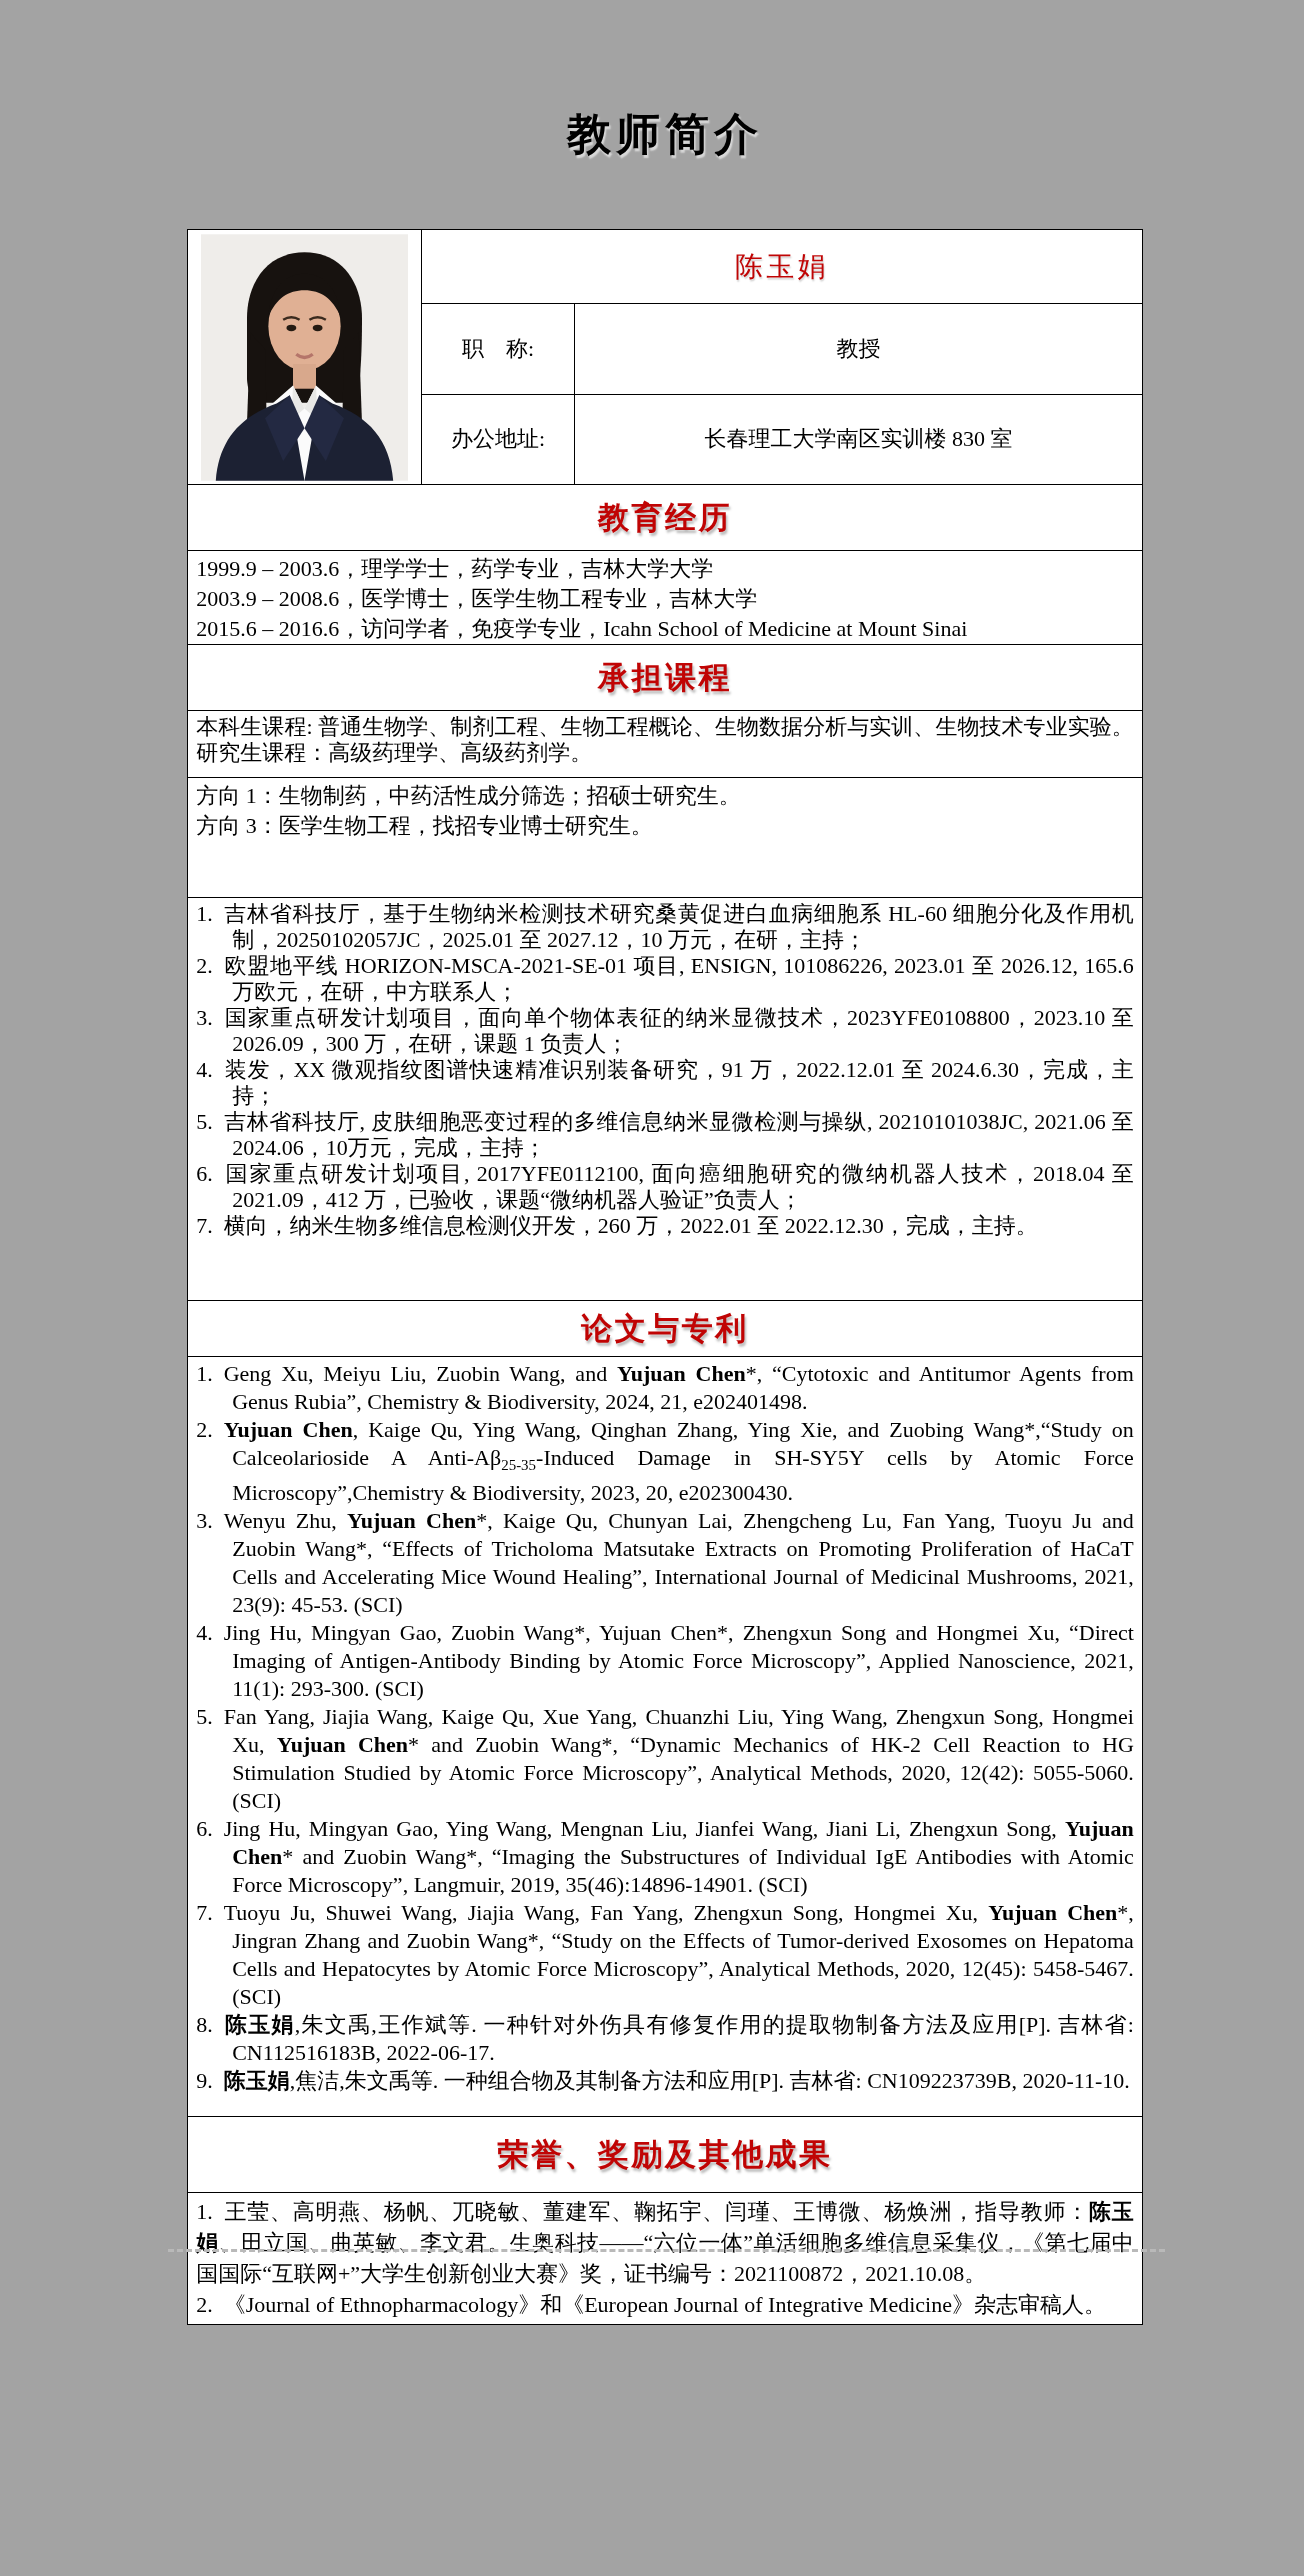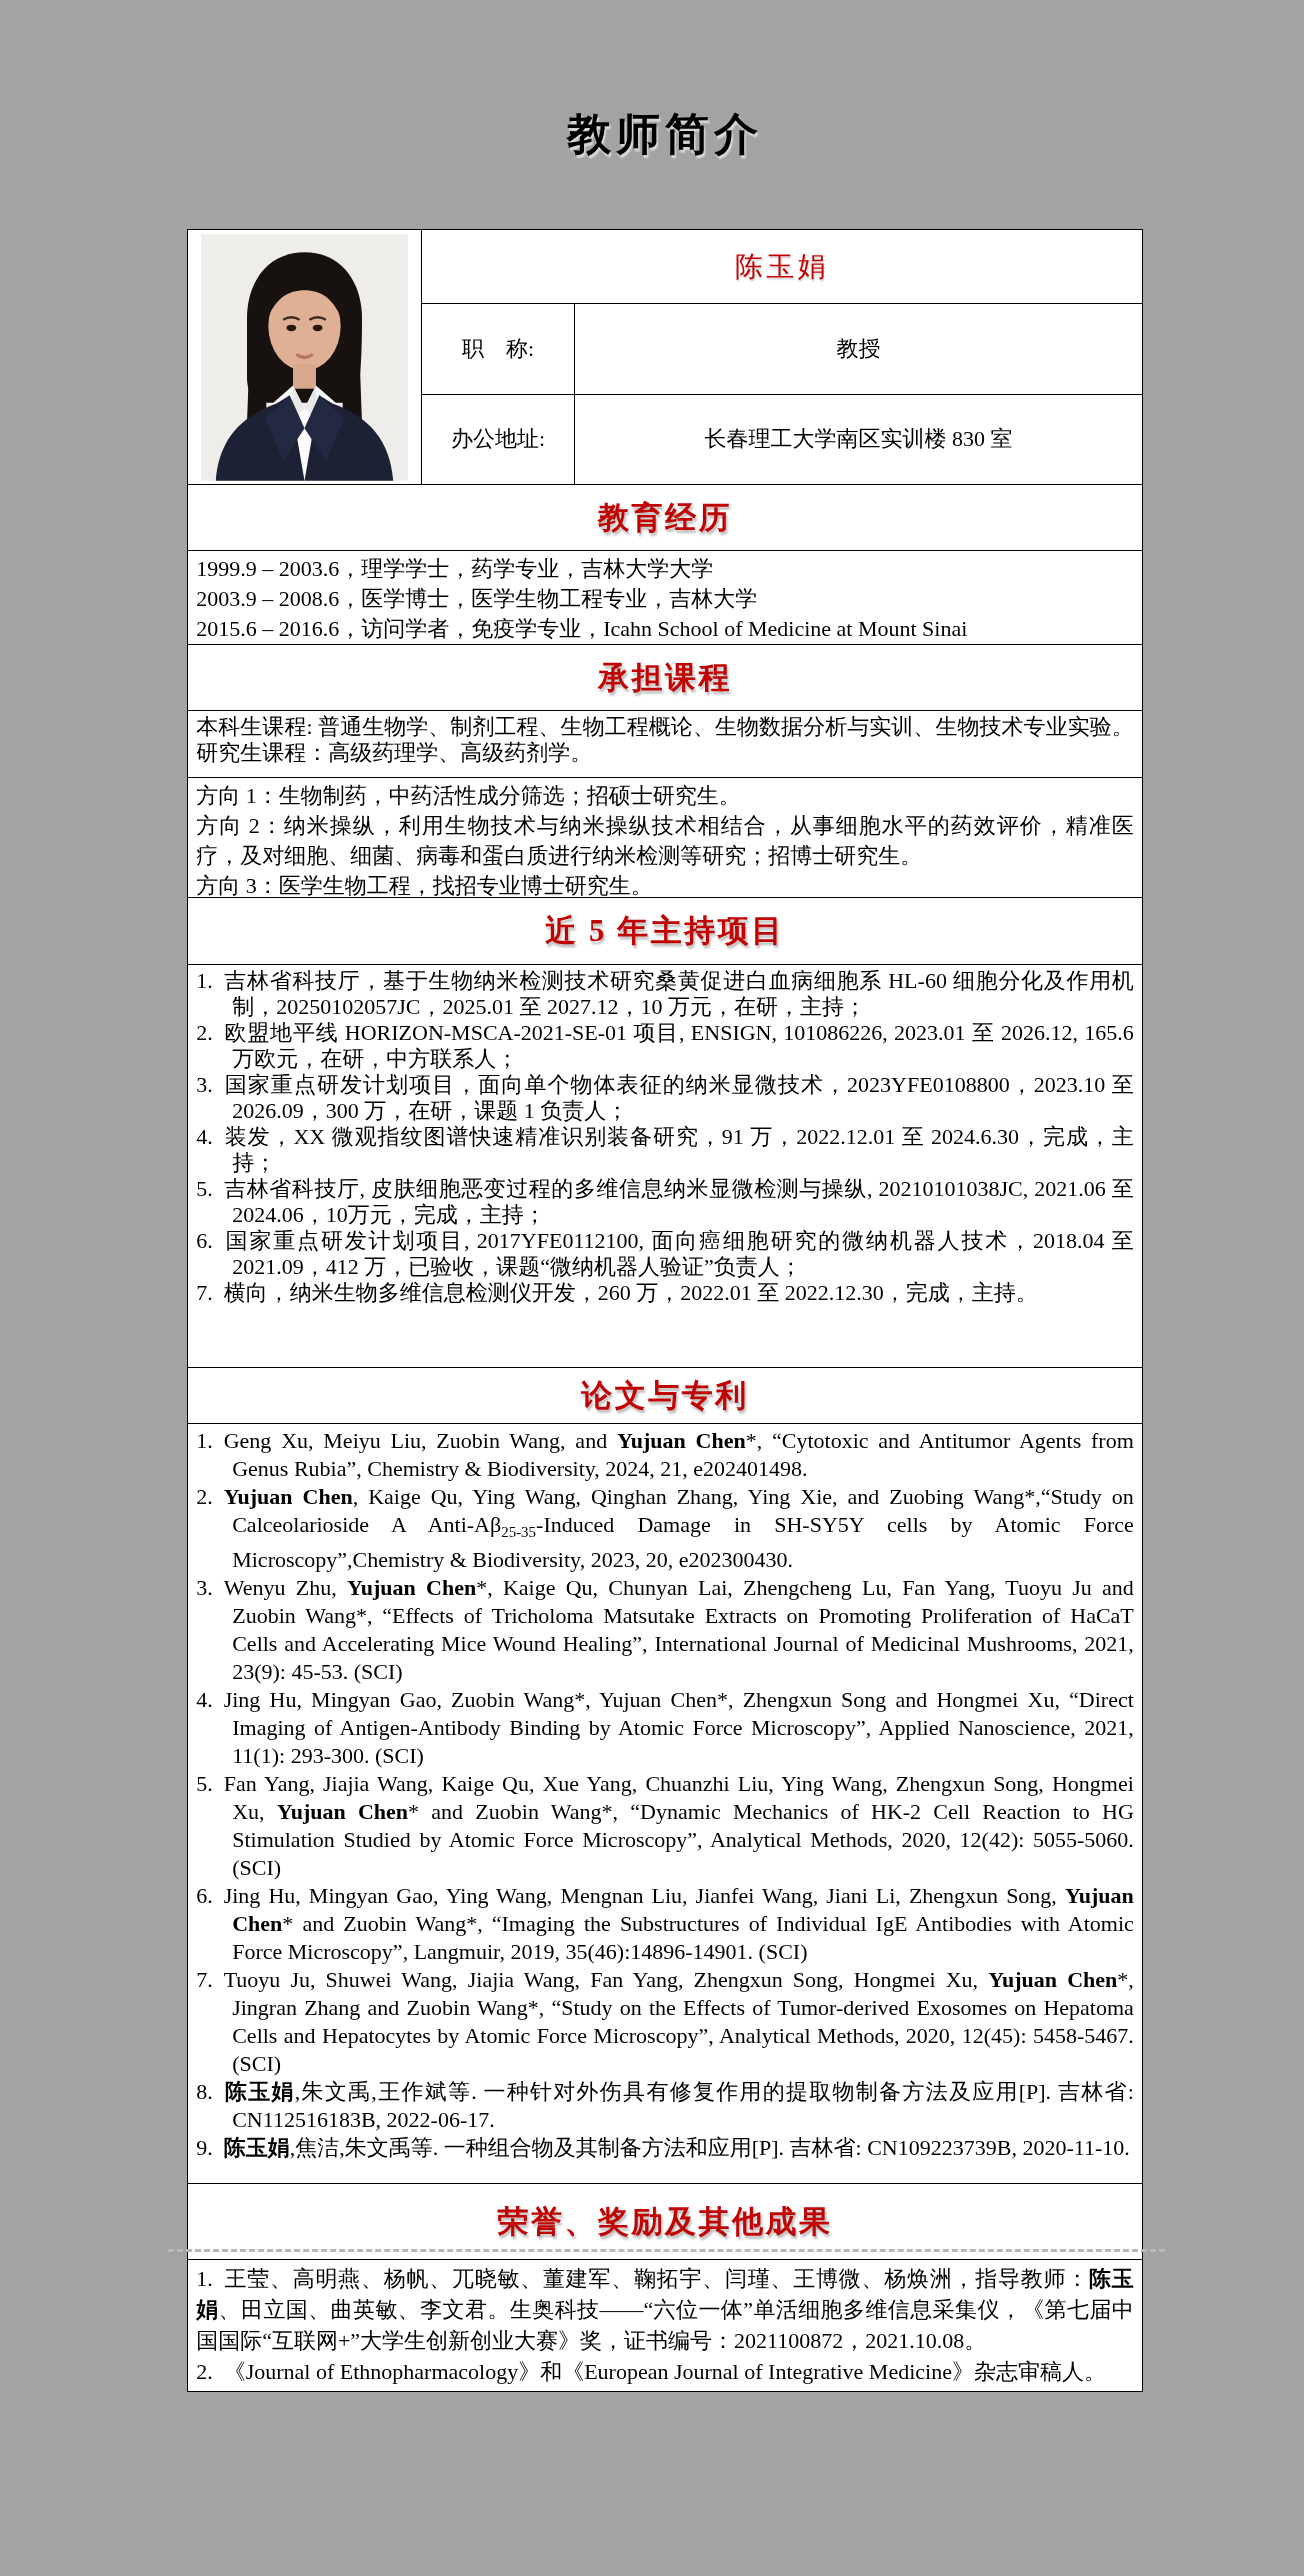--- a/index.html
+++ b/index.html
@@ -136,25 +136,23 @@
         <li><span>1999.9 – 2003.6，理学学士，药学专业，吉林大学大学</span></li>
         <li><span>2003.9 – 2008.6，医学博士，医学生物工程专业，吉林大学</span></li>
         <li><span>2015.6 – 2016.6，访问学者，免疫学专业，Icahn School of Medicine at Mount Sinai</span></li>
       </ol>
 
     <div class="sec-h h-course">承担课程</div>
     <div class="sec-b b-course">本科生课程: 普通生物学、制剂工程、生物工程概论、生物数据分析与实训、生物技术专业实验。研究生课程：高级药理学、高级药剂学。</div>
 
     <ol class="sec-b b-research">
         <li><span>方向 1：生物制药，中药活性成分筛选；招硕士研究生。</span></li>
-        <li><span>方向 2：纳米操纵，利用生物技术与纳米操纵技术相结合，从事细胞水平的药效评价，精准医疗，及对细胞、细菌、病毒和蛋白质进行纳米检测等研究；招博士研究生。</span></li>
         <li><span>方向 3：医学生物工程，找招专业博士研究生。</span></li>
       </ol>
 
-    <div class="sec-h h-proj">近 5 年主持项目</div>
     <ol class="sec-b b-proj num hang">
         <li><span>吉林省科技厅，基于生物纳米检测技术研究桑黄促进白血病细胞系 HL-60 细胞分化及作用机制，20250102057JC，2025.01 至 2027.12，10 万元，在研，主持；</span></li>
         <li><span>欧盟地平线 HORIZON-MSCA-2021-SE-01 项目, ENSIGN, 101086226, 2023.01 至 2026.12, 165.6 万欧元，在研，中方联系人；</span></li>
         <li><span>国家重点研发计划项目，面向单个物体表征的纳米显微技术，2023YFE0108800，2023.10 至 2026.09，300 万，在研，课题 1 负责人；</span></li>
         <li><span>装发，XX 微观指纹图谱快速精准识别装备研究，91 万，2022.12.01 至 2024.6.30，完成，主持；</span></li>
         <li><span>吉林省科技厅, 皮肤细胞恶变过程的多维信息纳米显微检测与操纵, 20210101038JC, 2021.06 至2024.06，10万元，完成，主持；</span></li>
         <li><span>国家重点研发计划项目, 2017YFE0112100, 面向癌细胞研究的微纳机器人技术，2018.04 至 2021.09，412 万，已验收，课题“微纳机器人验证”负责人；</span></li>
         <li><span>横向，纳米生物多维信息检测仪开发，260 万，2022.01 至 2022.12.30，完成，主持。</span></li>
       </ol>
 

